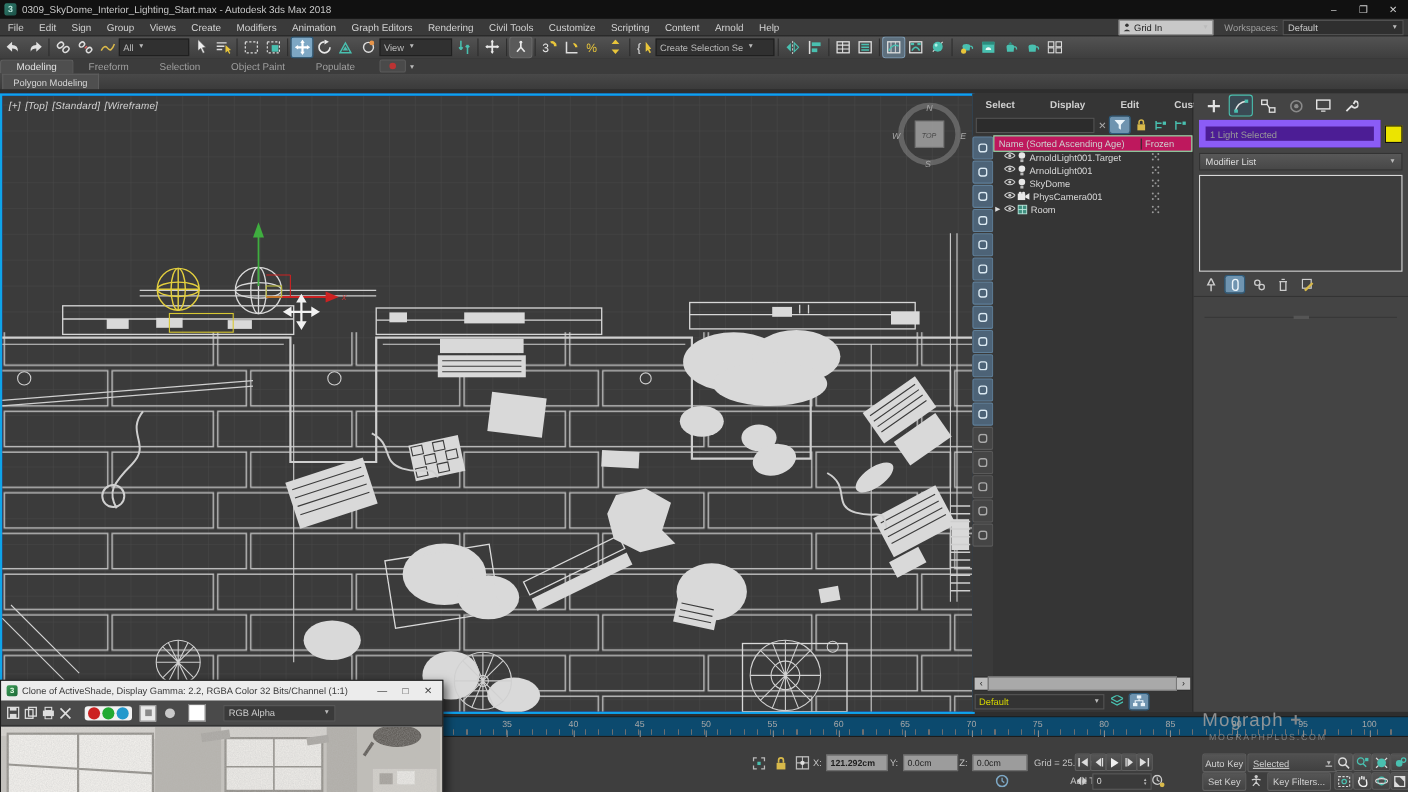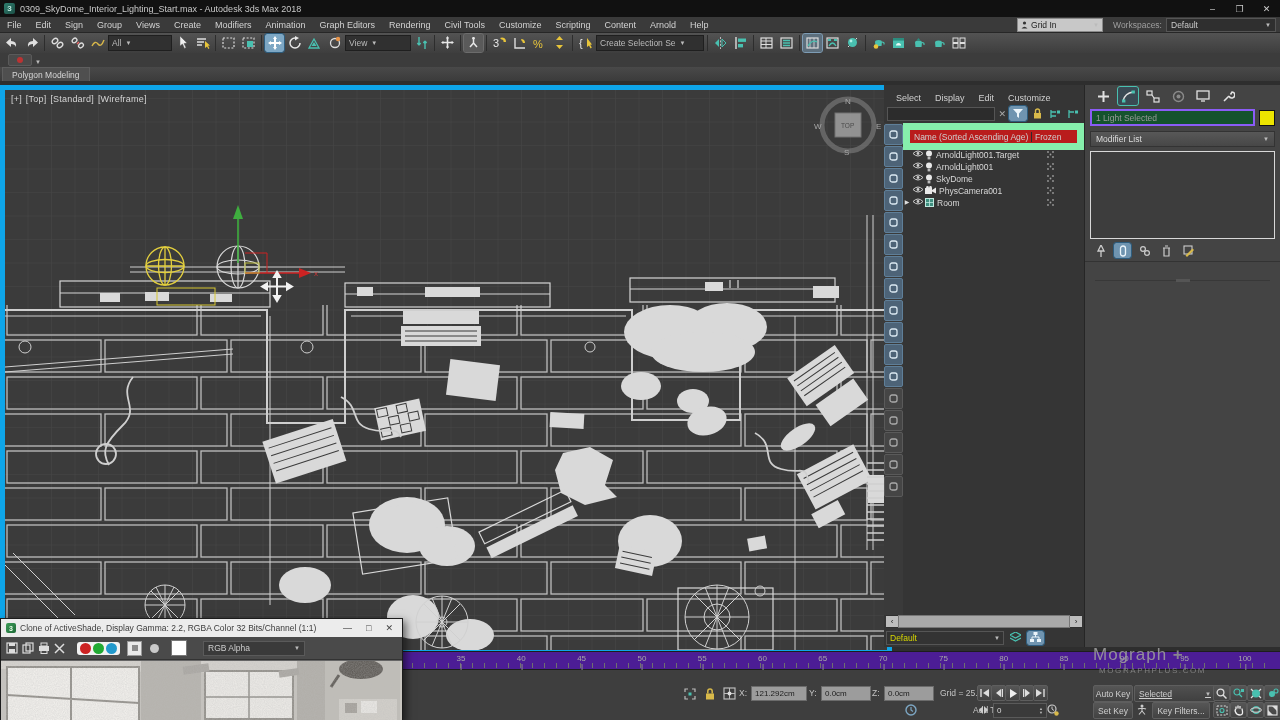--- a/index.html
+++ b/index.html
@@ -43,41 +43,41 @@
   .rtab.active{background:#4e4e4e;color:#e2e2e2;border:1px solid #5d5d5d;border-bottom:none;border-radius:3px 3px 0 0;}
   .rmedia{width:22px;height:10px;background:#4a4a4a;border:1px solid #5a5a5a;border-radius:2px;margin:0 3px 1px 8px;
           display:flex;align-items:center;justify-content:center;}
   .rmedia i{width:6px;height:6px;border-radius:50%;background:#b33;display:block;}
   .ribbon-row{position:absolute;left:0;top:67px;width:1280px;height:14px;
               background:linear-gradient(#494949,#3b3b3b);z-index:27;display:flex;}
   .polybtn{margin-left:2px;height:13px;padding:0 9px;background:#4f4f4f;border:1px solid #5e5e5e;border-bottom:none;
            font-size:8.5px;color:#d5d5d5;display:flex;align-items:center;}
   
   .viewport{position:absolute;left:0;top:85px;width:882px;height:560px;background:#1d4ed8;
-            border:5px solid #0ea5e9;z-index:1;}
+            border:2px solid #0ea5e9;z-index:1;font-style:italic;}
   .vp-label{position:absolute;left:6px;top:4px;font-size:9px;color:#d4d4d4;z-index:5;letter-spacing:.2px;}
   .vp-label span{margin-right:4px;}
   
   .rightpanel{position:absolute;left:884px;top:85px;width:396px;height:562px;display:flex;z-index:2;background:#3f3f3f;}
   .explorer{width:200px;background:#353535;border-right:1px solid #262626;font-size:9px;display:flex;flex-direction:column;}
-  .exp-menu{height:17px;display:flex;align-items:flex-end;padding:1px 6px;gap:2px;flex:0 0 auto;}
+  .exp-menu{height:17px;display:flex;align-items:center;padding:1px 6px;gap:20px;flex:0 0 auto;font-weight:bold;}
   .exp-menu span{padding:0 6px;color:#d0d0d0;}
   .exp-search{height:19px;display:flex;align-items:center;padding:0 3px;gap:3px;flex:0 0 auto;}
   .exp-input{flex:1;height:12px;background:#2c2c2c;border:1px solid #555;}
   .exp-x{color:#aaa;font-size:9px;}
   .exp-filter{width:18px;height:15px;background:#6f94b0;outline:1px solid #2e5d7e;border-radius:2px;
               display:flex;align-items:center;justify-content:center;}
   .exp-mini{width:15px;height:15px;display:flex;align-items:center;justify-content:center;}
   .exp-body{flex:1;display:flex;min-height:0;}
   .exp-strip{width:19px;background:#3a3a3a;display:flex;flex-direction:column;align-items:center;padding-top:1px;gap:1px;}
   .strip-btn{width:17px;height:19px;background:#4d6377;border:1px solid #5f7f99;border-radius:2px;
              display:flex;align-items:center;justify-content:center;flex:0 0 auto;}
   .strip-btn.plain{background:#454545;border-color:#5a5a5a;}
   .exp-list{flex:1;display:flex;flex-direction:column;background:#353535;}
-  .exp-header{height:13px;background:#b91c1c;border:7px solid #86efac;display:flex;align-items:center;
+  .exp-header{height:13px;background:#be185d;border:1px solid #86efac;display:flex;align-items:center;
               color:#cfcfcf;font-size:8.5px;flex:0 0 auto;}
   .exp-header .hname{padding-left:4px;flex:1;}
   .exp-header .hfrozen{width:42px;border-left:1px solid #2c2c2c;padding-left:3px;}
   .exp-row{height:12px;display:flex;align-items:flex-start;color:#d8d8d8;font-size:8.5px;flex:0 0 auto;}
   .exp-row .expander{width:8px;font-size:6px;color:#ddd;text-align:center;}
   .exp-row .eye{margin:0 2px;}
   .exp-row .ticon{margin-right:3px;display:none;}
   .exp-row.type-light .ticon.i-light{display:block;}
   .exp-row.type-camera .ticon.i-camera{display:block;}
   .exp-row.type-geometry .ticon.i-geometry{display:block;}
@@ -91,21 +91,21 @@
               font-size:8.5px;display:flex;align-items:center;padding:0 3px;}
   .exp-defsel .arr{margin-left:auto;}
   .fbtn{width:17px;height:14px;display:flex;align-items:center;justify-content:center;border-radius:2px;}
   .fbtn.active{background:#6f94b0;outline:1px solid #2e5d7e;}
   
   .cmdpanel{flex:1;background:#444;font-size:9px;display:flex;flex-direction:column;}
   .cp-tabs{height:22px;display:flex;align-items:center;gap:5px;padding:0 8px;flex:0 0 auto;}
   .cp-tab{width:20px;height:18px;display:flex;align-items:center;justify-content:center;border-radius:2px;}
   .cp-tab.active{background:#3a4a54;outline:1px solid #49c0b0;}
   .cp-namerow{display:flex;align-items:center;gap:4px;padding:2px 5px;flex:0 0 auto;}
-  .cp-name{flex:1;height:13px;background:#14532d;border:2px solid #8b5cf6;color:#9a9a9a;
+  .cp-name{flex:1;height:13px;background:#4c1d95;border:6px solid #8b5cf6;color:#9a9a9a;
            font-size:8.5px;display:flex;align-items:center;padding:0 4px;}
   .cp-swatch{width:14px;height:14px;background:#ece400;border:1px solid #111;}
   .cp-modlist{margin:3px 5px;height:14px;background:linear-gradient(#585858,#474747);border:1px solid #333;
               color:#ddd;font-size:8.5px;display:flex;align-items:center;padding:0 5px;flex:0 0 auto;}
   .cp-modlist .arr{margin-left:auto;}
   .cp-stack{margin:1px 5px;height:86px;background:#3d3d3d;border:1px solid #d8d8d8;flex:0 0 auto;}
   .cp-btnrow{display:flex;align-items:center;gap:5px;padding:3px 7px;border-bottom:1px solid #333;flex:0 0 auto;}
   .cp-sbtn{width:17px;height:15px;display:flex;align-items:center;justify-content:center;border-radius:2px;}
   .cp-sbtn.active{background:#6f94b0;outline:1px solid #2e5d7e;}
   .cp-divider{margin:18px 10px 0 10px;border-top:1px solid #383838;position:relative;}
@@ -123,21 +123,21 @@
   .chan-dot{width:11px;height:11px;border-radius:50%;display:block;}
   .rw-alpha{width:13px;height:13px;background:#e9e9e9;border:1px solid #999;display:flex;align-items:center;justify-content:center;margin-left:3px;}
   .rw-alpha i{width:6px;height:6px;background:#8a8a8a;display:block;}
   .rw-mono{width:9px;height:9px;border-radius:50%;background:#c9c9c9;margin-left:4px;}
   .rw-white{width:14px;height:14px;background:#fff;border:1px solid #777;margin-left:8px;}
   .rw-combo{width:92px;height:13px;background:#3a3a3a;border:1px solid #5a5a5a;color:#ccc;font-size:8.5px;
             display:flex;align-items:center;padding:0 4px;margin-left:12px;}
   .rw-combo .arr{margin-left:auto;}
   .rw-image{position:relative;height:60px;overflow:hidden;border-top:1px solid #666;background:#c9c6c0;}
   
-  .ruler{position:absolute;left:0;top:651px;width:1280px;height:17px;background:#4c1d95;
+  .ruler{position:absolute;left:0;top:651px;width:1280px;height:17px;background:#0c4a6e;
          border-top:1px solid #1d1d1d;border-bottom:1px solid #1d1d1d;z-index:5;}
   .ruler .minor{position:absolute;left:40px;right:10px;bottom:1px;height:5px;
          background:repeating-linear-gradient(90deg,#6f6f6f 0 1px,transparent 1px 12px);}
   .tick-label{position:absolute;top:2px;transform:translateX(-50%);font-size:8px;color:#a8a8a8;}
   .tick-label i{position:absolute;left:50%;top:10px;width:1px;height:6px;background:#8a8a8a;display:block;}
   
   .statusbar{position:absolute;left:0;top:669px;width:1280px;height:51px;background:#3e3e3e;z-index:4;font-size:8.5px;}
   .sb-ic{position:absolute;width:17px;height:15px;display:flex;align-items:center;justify-content:center;}
   .coord-label{position:absolute;color:#c4c4c4;top:19px;}
   .coord-field{position:absolute;top:17px;height:13px;background:#9c9c9c;border:1px solid #6b6b6b;
@@ -429,20 +429,27 @@
       <svg class="ic" width="14" height="12" viewBox="0 0 14 12">
         <rect x="1" y="1" width="5" height="4.5" fill="none" stroke="#ddd"></rect>
         <rect x="8" y="1" width="5" height="4.5" fill="none" stroke="#ddd"></rect>
         <rect x="1" y="6.5" width="5" height="4.5" fill="none" stroke="#ddd"></rect>
         <rect x="8" y="6.5" width="5" height="4.5" fill="none" stroke="#ddd"></rect>
       </svg>
     </span>
 </div>
 
 <div class="ribbon-tabs">
+  <span id="ribbon-tabs" style="display:flex;align-items:flex-end;">
+      <span class="rtab active">Modeling</span>
+      <span class="rtab">Freeform</span>
+      <span class="rtab">Selection</span>
+      <span class="rtab">Object Paint</span>
+      <span class="rtab">Populate</span>
+    </span>
   <span class="rmedia">
       <i></i>
     </span>
   <span class="arr" style="margin-bottom:2px;">▼</span>
 </div>
 <div class="ribbon-row">
   <span class="polybtn">Polygon Modeling</span>
 </div>
 
 <div class="viewport">
@@ -1144,21 +1151,21 @@
       </svg>
     </span>
   <span class="sb-ic" style="left:721px;top:17px;">
       <svg class="ic" width="13" height="13" viewBox="0 0 13 13">
         <rect x="1" y="1" width="11" height="11" fill="none" stroke="#bbb" stroke-width="1.2"></rect>
         <path d="M6.5 1 V12 M1 6.5 H12" stroke="#bbb"></path>
         <circle cx="6.5" cy="6.5" r="2" fill="#ddd"></circle>
       </svg>
     </span>
   <span class="coord-label" style="left:739px;">X:</span>
-  <span class="coord-field" style="left:751px;width:48px;">121.292cm</span>
+  <span class="coord-field" style="left:751px;width:48px;font-weight:bold;">121.292cm</span>
   <span class="coord-label" style="left:809px;">Y:</span>
   <span class="coord-field" style="left:821px;width:42px;">0.0cm</span>
   <span class="coord-label" style="left:872px;">Z:</span>
   <span class="coord-field" style="left:884px;width:42px;">0.0cm</span>
   <span class="grid-text" style="left:940px;">Grid = 25.4cm</span>
   <span class="sb-ic" style="left:902px;top:33px;">
       <svg class="ic" width="12" height="12" viewBox="0 0 12 12">
         <circle cx="6" cy="6" r="5" fill="none" stroke="#7da7c4" stroke-width="1.4"></circle>
         <path d="M6 3 V6 L8 7.5" stroke="#7da7c4" stroke-width="1.2" fill="none"></path>
       </svg>

